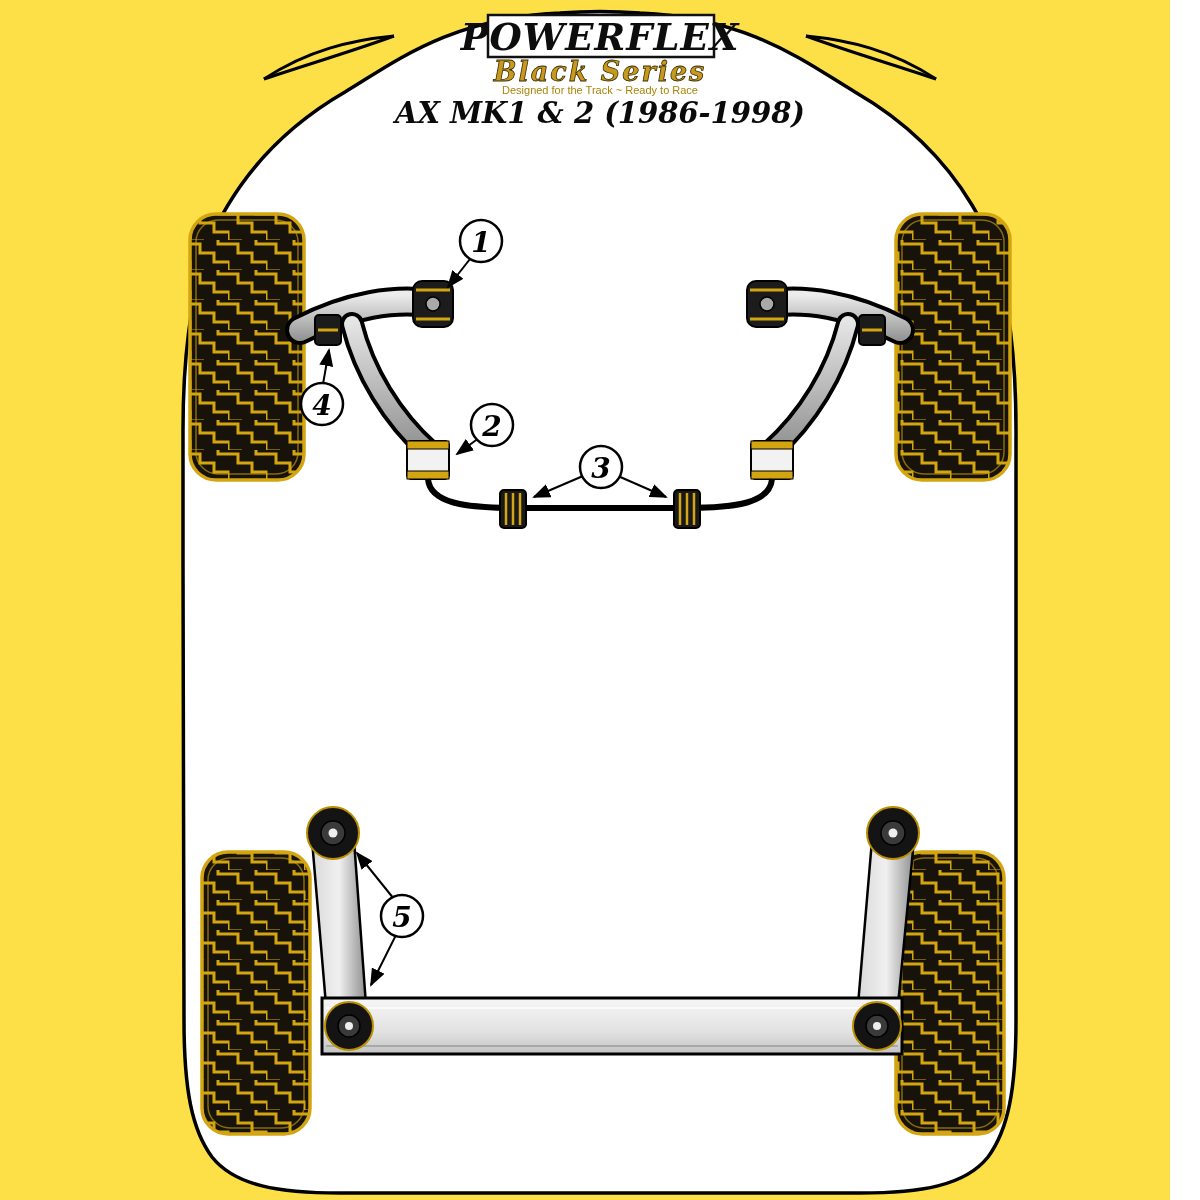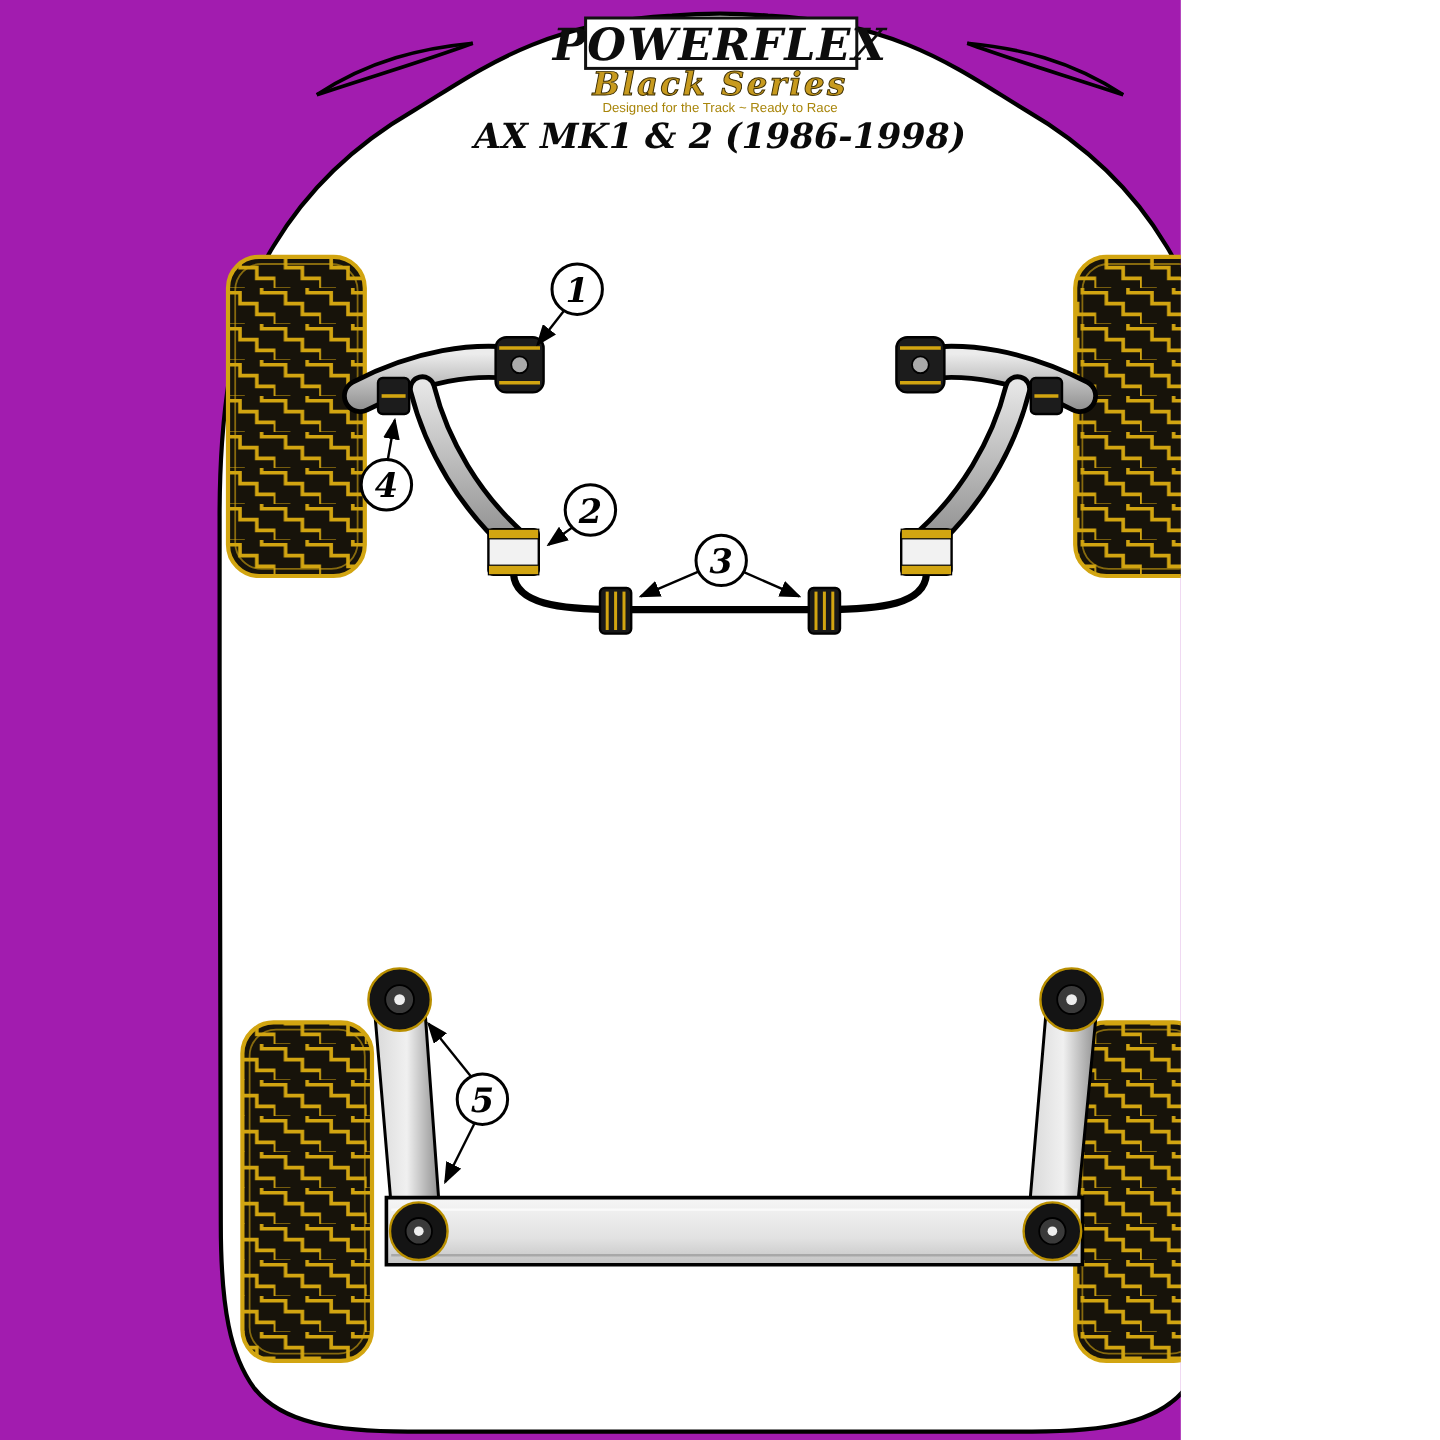--- a/index.html
+++ b/index.html
@@ -1,16 +1,16 @@
 <!DOCTYPE html>
 <html><head>
 <meta charset="utf-8">
 <style>
   html,body{margin:0;padding:0;background:#ffffff;}
-  .stage{width:984px;height:1200px;position:relative;background:#a21caf;overflow:hidden;
+  .stage{width:1170px;height:1200px;position:relative;background:#fde047;overflow:hidden;
          font-family:"Liberation Sans",sans-serif;}
   svg{display:block;}
   text{user-select:none;}
   .brand-text{font-family:"DejaVu Serif",serif;font-style:italic;font-weight:bold;}
   .series-text{font-family:"DejaVu Serif",serif;font-style:italic;font-weight:bold;}
   .tagline-text{font-family:"Liberation Sans",sans-serif;}
   .title-text{font-family:"DejaVu Serif",serif;font-style:italic;font-weight:bold;}
   .callout-num{font-family:"DejaVu Serif",serif;font-style:italic;font-weight:bold;}
 </style>
 </head>

